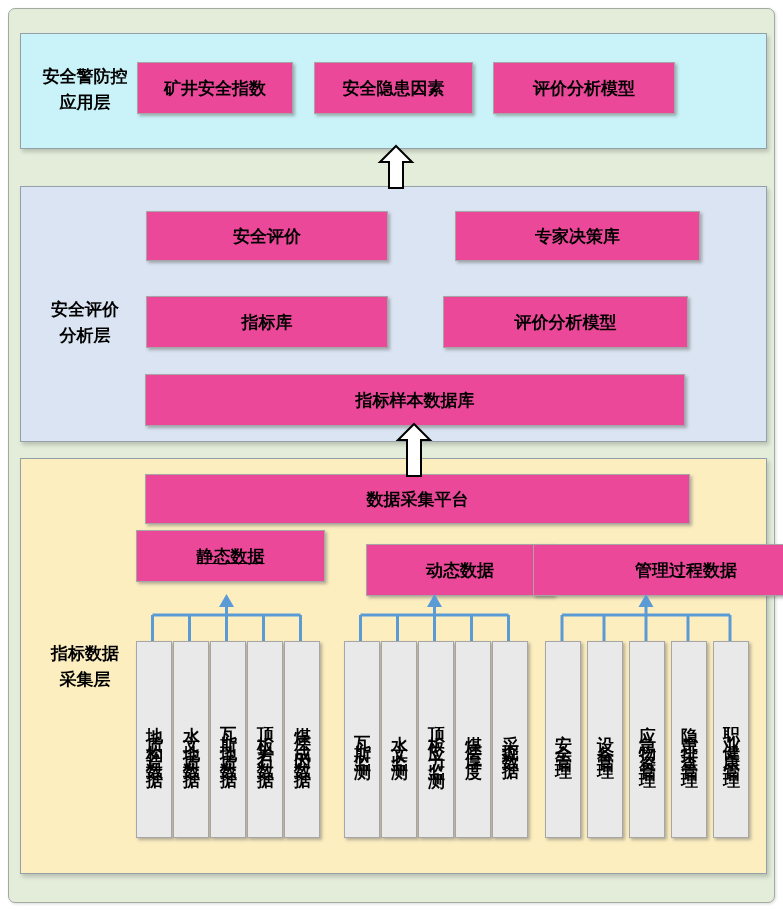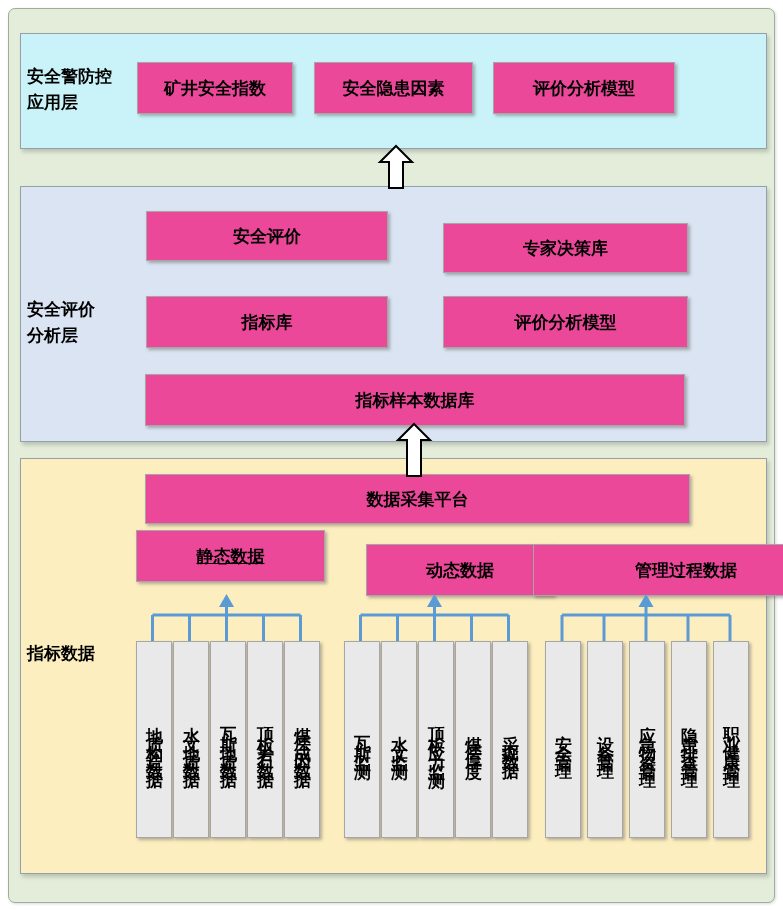--- a/index.html
+++ b/index.html
@@ -14,21 +14,21 @@
     box-shadow:1px 1px 3px rgba(0,0,0,0.15);
   }
   .band{
     position:absolute;left:20px;width:745px;
     border:1px solid #93a0a8;box-shadow:2px 3px 4px rgba(0,0,0,0.18);
   }
   .band-app{top:33px;height:114px;background:#c9f3f8;}
   .band-ana{top:186px;height:254px;background:#dae4f2;}
   .band-col{top:458px;height:414px;background:#fdeec0;}
   .band-label{
-    position:absolute;left:6px;width:116px;text-align:left;
+    position:absolute;left:6px;width:116px;text-align:center;
     font-size:17px;line-height:26px;
   }
   .gbox{
     position:absolute;height:50px;background:#ec4899;border:1px solid #a6a6a6;
     box-shadow:2px 2px 3px rgba(90,90,90,0.45);
     display:flex;align-items:center;justify-content:center;
     font-size:17px;text-align:center;
   }
   .vb{
     position:absolute;top:182px;width:34px;height:195px;
@@ -66,33 +66,34 @@
   <svg class="big-arrow" style="left:379px;top:145px;" width="34" height="44" viewBox="0 0 34 44">
     <polygon points="17,1 33,17 24,17 24,43 10,43 10,17 1,17"></polygon>
   </svg>
 
   <div class="band band-ana">
     <div class="band-label" style="top:110px;">
       <div>安全评价</div>
       <div>分析层</div>
     </div>
     <div class="gbox" style="left:125px;top:24px;width:240px;height:48px;">安全评价</div>
-    <div class="gbox" style="left:422px;top:24px;width:243px;height:48px;margin-top:12px;">专家决策库</div>
+    <div class="gbox" style="left:434px;top:24px;width:243px;height:48px;">专家决策库</div>
     <div class="gbox" style="left:125px;top:109px;width:240px;">指标库</div>
     <div class="gbox" style="left:422px;top:109px;width:243px;">评价分析模型</div>
     <div class="gbox" style="left:124px;top:187px;width:538px;">指标样本数据库</div>
   </div>
 
   <svg class="big-arrow" style="left:397px;top:423px;" width="34" height="54" viewBox="0 0 34 54">
     <polygon points="17,1 33,17 24,17 24,53 10,53 10,17 1,17"></polygon>
   </svg>
 
   <div class="band band-col">
     <div class="band-label" style="top:182px;">
       <div>指标数据</div>
+      <div>采集层</div>
     </div>
 
     <div class="gbox" style="left:124px;top:15px;width:543px;height:48px;">数据采集平台</div>
 
     <div class="gbox" style="left:115px;top:71px;width:187px;text-decoration:underline;">静态数据</div>
     <div class="gbox" style="left:314px;top:85px;width:186px;margin-left:31px;">动态数据</div>
     <div class="gbox" style="left:512px;top:85px;width:208px;padding-left:48px;">管理过程数据</div>
 
     <svg class="conn" style="left:115px;top:135px;" width="182" height="47" viewBox="0 0 182 47">
       <line x1="16.5" y1="21" x2="164.5" y2="21"></line>

